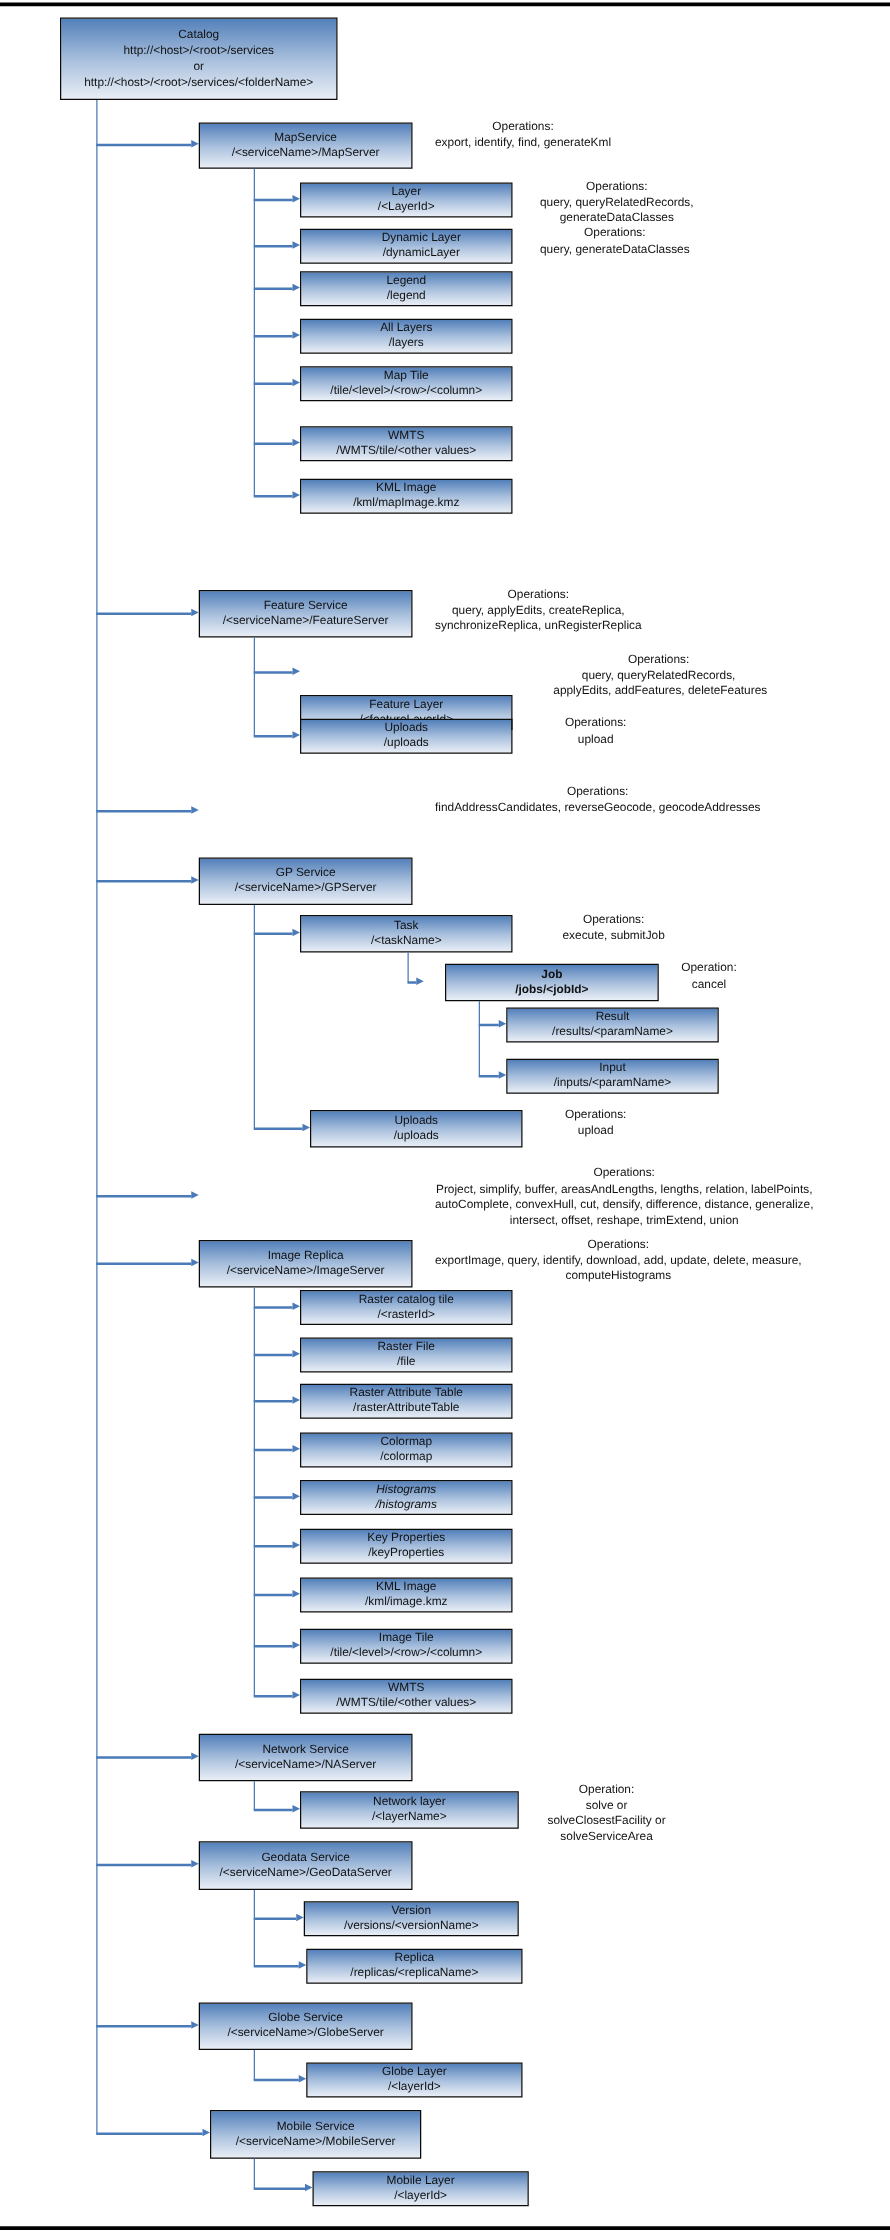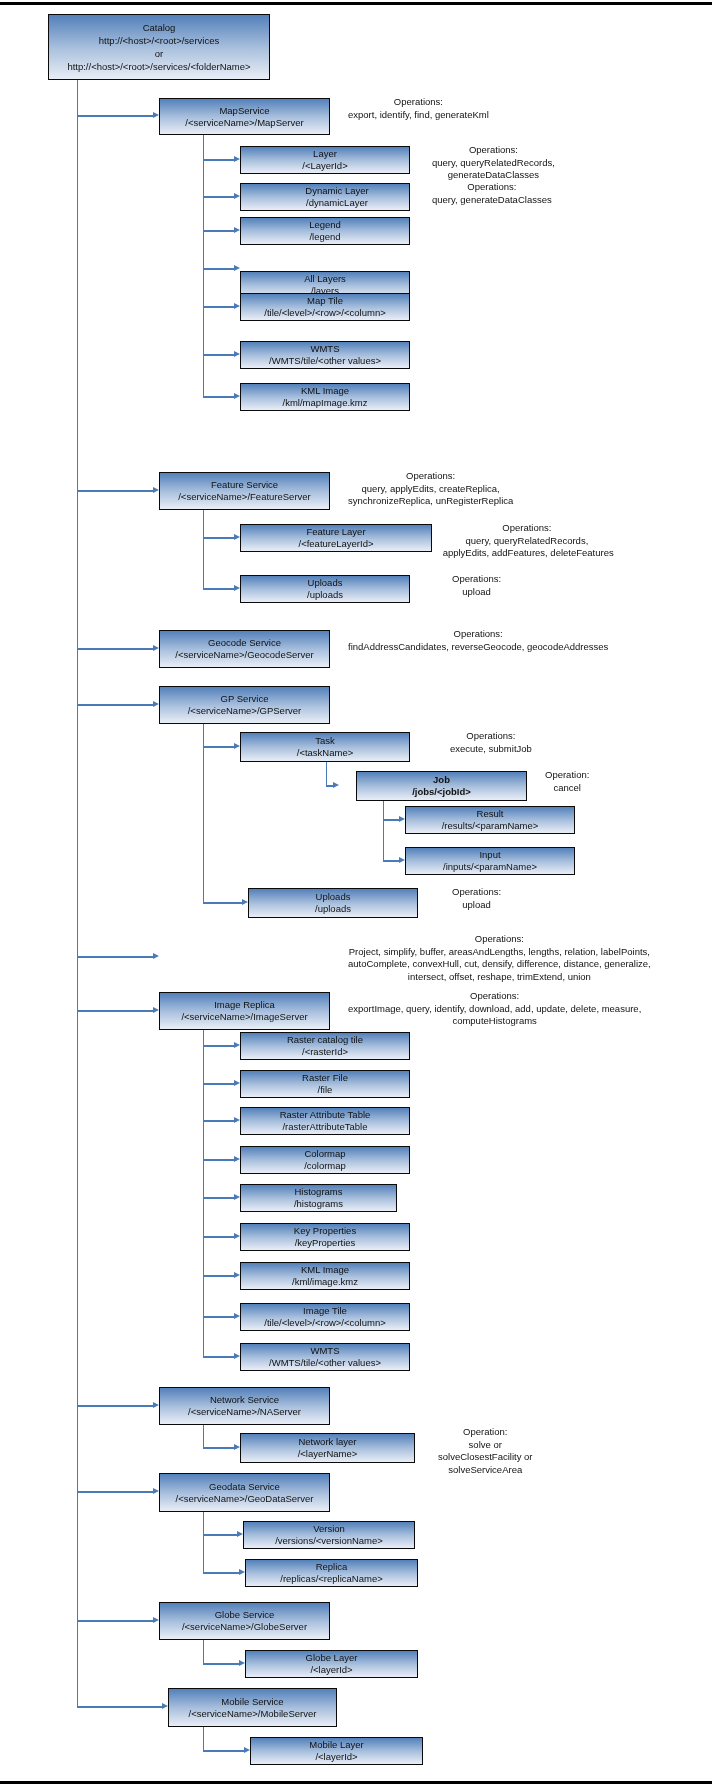--- a/index.html
+++ b/index.html
@@ -45,21 +45,21 @@
     <div class="node lvl2" style="left: 240px; top: 183px; width: 170px; height: 28px; background: linear-gradient(rgb(83, 128, 186) 0%, rgb(169, 192, 221) 52%, rgb(233, 238, 246) 100%); border-color: rgb(10, 10, 10); padding-left: 24px;">
       <div class="node-title">Dynamic Layer</div>
       <div class="node-path">/dynamicLayer</div>
     </div>
     <div class="ops" style="left: 432px; top: 181px;">Operations:
 query, generateDataClasses</div>
     <div class="node lvl2" style="left: 240px; top: 217px; width: 170px; height: 28px; background: linear-gradient(rgb(83, 128, 186) 0%, rgb(169, 192, 221) 52%, rgb(233, 238, 246) 100%); border-color: rgb(10, 10, 10);">
       <div class="node-title">Legend</div>
       <div class="node-path">/legend</div>
     </div>
-    <div class="node lvl2" style="left: 240px; top: 255px; width: 170px; height: 28px; background: linear-gradient(rgb(83, 128, 186) 0%, rgb(169, 192, 221) 52%, rgb(233, 238, 246) 100%); border-color: rgb(10, 10, 10); margin-top: 16px;">
+    <div class="node lvl2" style="left: 240px; top: 255px; width: 170px; height: 28px; background: linear-gradient(rgb(83, 128, 186) 0%, rgb(169, 192, 221) 52%, rgb(233, 238, 246) 100%); border-color: rgb(10, 10, 10);">
       <div class="node-title">All Layers</div>
       <div class="node-path">/layers</div>
     </div>
     <div class="node lvl2" style="left: 240px; top: 293px; width: 170px; height: 28px; background: linear-gradient(rgb(83, 128, 186) 0%, rgb(169, 192, 221) 52%, rgb(233, 238, 246) 100%); border-color: rgb(10, 10, 10);">
       <div class="node-title">Map Tile</div>
       <div class="node-path">/tile/&lt;level&gt;/&lt;row&gt;/&lt;column&gt;</div>
     </div>
     <div class="node lvl2" style="left: 240px; top: 341px; width: 170px; height: 28px; background: linear-gradient(rgb(83, 128, 186) 0%, rgb(169, 192, 221) 52%, rgb(233, 238, 246) 100%); border-color: rgb(10, 10, 10);">
       <div class="node-title">WMTS</div>
       <div class="node-path">/WMTS/tile/&lt;other values&gt;</div>
@@ -68,37 +68,33 @@
       <div class="node-title">KML Image</div>
       <div class="node-path">/kml/mapImage.kmz</div>
     </div>
     <div class="node lvl1" style="left: 159px; top: 472px; width: 171px; height: 38px; background: linear-gradient(rgb(83, 128, 186) 0%, rgb(169, 192, 221) 52%, rgb(233, 238, 246) 100%); border-color: rgb(10, 10, 10);">
       <div class="node-title">Feature Service</div>
       <div class="node-path">/&lt;serviceName&gt;/FeatureServer</div>
     </div>
     <div class="ops" style="left: 348px; top: 470px;">Operations:
 query, applyEdits, createReplica,
 synchronizeReplica, unRegisterReplica</div>
-    <div class="node lvl2" style="left: 240px; top: 524px; width: 192px; height: 28px; background: linear-gradient(rgb(83, 128, 186) 0%, rgb(169, 192, 221) 52%, rgb(233, 238, 246) 100%); border-color: rgb(10, 10, 10);">
+    <div class="node lvl2" style="left: 240px; top: 556px; width: 170px; height: 28px; background: linear-gradient(rgb(83, 128, 186) 0%, rgb(169, 192, 221) 52%, rgb(233, 238, 246) 100%); border-color: rgb(10, 10, 10);">
       <div class="node-title">Feature Layer</div>
       <div class="node-path">/&lt;featureLayerId&gt;</div>
     </div>
     <div class="ops" style="left: 440px; top: 522px;">Operations:
 query, queryRelatedRecords,
  applyEdits, addFeatures, deleteFeatures</div>
     <div class="node lvl2" style="left: 240px; top: 575px; width: 170px; height: 28px; background: linear-gradient(rgb(83, 128, 186) 0%, rgb(169, 192, 221) 52%, rgb(233, 238, 246) 100%); border-color: rgb(10, 10, 10);">
       <div class="node-title">Uploads</div>
       <div class="node-path">/uploads</div>
     </div>
     <div class="ops" style="left: 452px; top: 573px;">Operations:
 upload</div>
-    <div class="node lvl1" style="left: 159px; top: 630px; width: 171px; height: 38px; background: linear-gradient(rgb(83, 128, 186) 0%, rgb(169, 192, 221) 52%, rgb(233, 238, 246) 100%); border-color: rgb(10, 10, 10);">
-      <div class="node-title">Geocode Service</div>
-      <div class="node-path">/&lt;serviceName&gt;/GeocodeServer</div>
-    </div>
     <div class="ops" style="left: 348px; top: 628px;">Operations:
 findAddressCandidates, reverseGeocode, geocodeAddresses</div>
     <div class="node lvl1" style="left: 159px; top: 686px; width: 171px; height: 38px; background: linear-gradient(rgb(83, 128, 186) 0%, rgb(169, 192, 221) 52%, rgb(233, 238, 246) 100%); border-color: rgb(10, 10, 10);">
       <div class="node-title">GP Service</div>
       <div class="node-path">/&lt;serviceName&gt;/GPServer</div>
     </div>
     <div class="node lvl2" style="left: 240px; top: 732px; width: 170px; height: 30px; background: linear-gradient(rgb(83, 128, 186) 0%, rgb(169, 192, 221) 52%, rgb(233, 238, 246) 100%); border-color: rgb(10, 10, 10);">
       <div class="node-title">Task</div>
       <div class="node-path">/&lt;taskName&gt;</div>
     </div>
@@ -144,21 +140,21 @@
       <div class="node-path">/file</div>
     </div>
     <div class="node lvl2" style="left: 240px; top: 1107px; width: 170px; height: 28px; background: linear-gradient(rgb(83, 128, 186) 0%, rgb(169, 192, 221) 52%, rgb(233, 238, 246) 100%); border-color: rgb(10, 10, 10);">
       <div class="node-title">Raster Attribute Table</div>
       <div class="node-path">/rasterAttributeTable</div>
     </div>
     <div class="node lvl2" style="left: 240px; top: 1146px; width: 170px; height: 28px; background: linear-gradient(rgb(83, 128, 186) 0%, rgb(169, 192, 221) 52%, rgb(233, 238, 246) 100%); border-color: rgb(10, 10, 10);">
       <div class="node-title">Colormap</div>
       <div class="node-path">/colormap</div>
     </div>
-    <div class="node lvl2" style="left: 240px; top: 1184px; width: 157px; height: 28px; background: linear-gradient(rgb(83, 128, 186) 0%, rgb(169, 192, 221) 52%, rgb(233, 238, 246) 100%); border-color: rgb(10, 10, 10);">
+    <div class="node lvl2" style="left: 240px; top: 1184px; width: 170px; height: 28px; background: linear-gradient(rgb(83, 128, 186) 0%, rgb(169, 192, 221) 52%, rgb(233, 238, 246) 100%); border-color: rgb(10, 10, 10); font-style: italic;">
       <div class="node-title">Histograms</div>
       <div class="node-path">/histograms</div>
     </div>
     <div class="node lvl2" style="left: 240px; top: 1223px; width: 170px; height: 28px; background: linear-gradient(rgb(83, 128, 186) 0%, rgb(169, 192, 221) 52%, rgb(233, 238, 246) 100%); border-color: rgb(10, 10, 10);">
       <div class="node-title">Key Properties</div>
       <div class="node-path">/keyProperties</div>
     </div>
     <div class="node lvl2" style="left: 240px; top: 1262px; width: 170px; height: 28px; background: linear-gradient(rgb(83, 128, 186) 0%, rgb(169, 192, 221) 52%, rgb(233, 238, 246) 100%); border-color: rgb(10, 10, 10);">
       <div class="node-title">KML Image</div>
       <div class="node-path">/kml/image.kmz</div>

